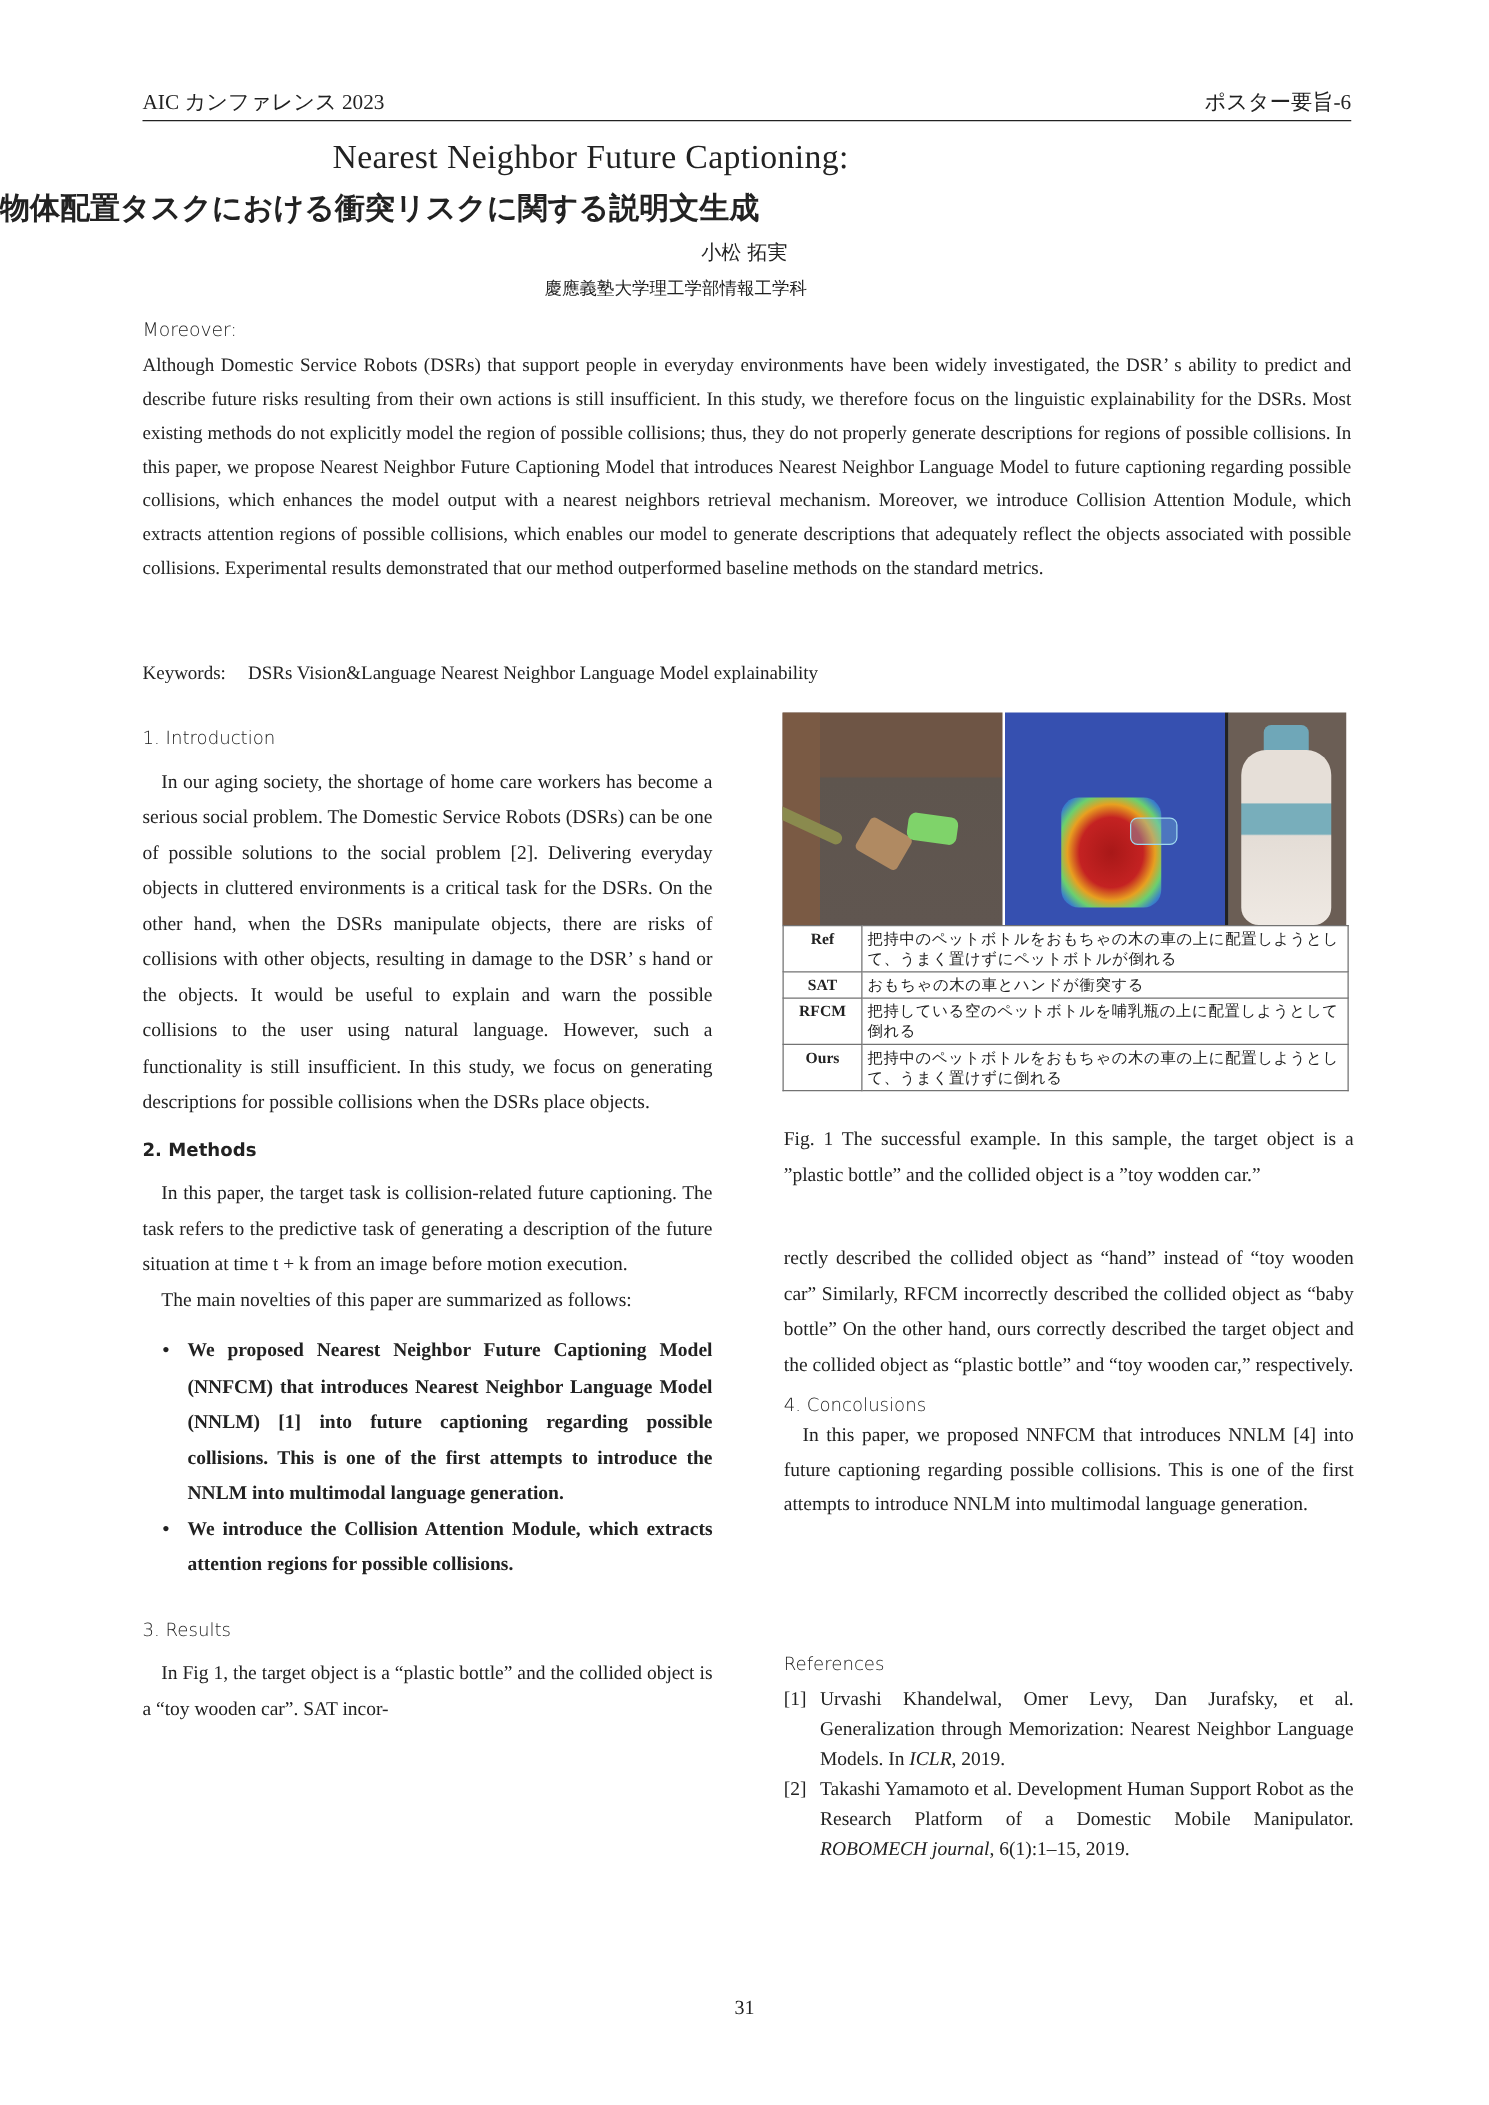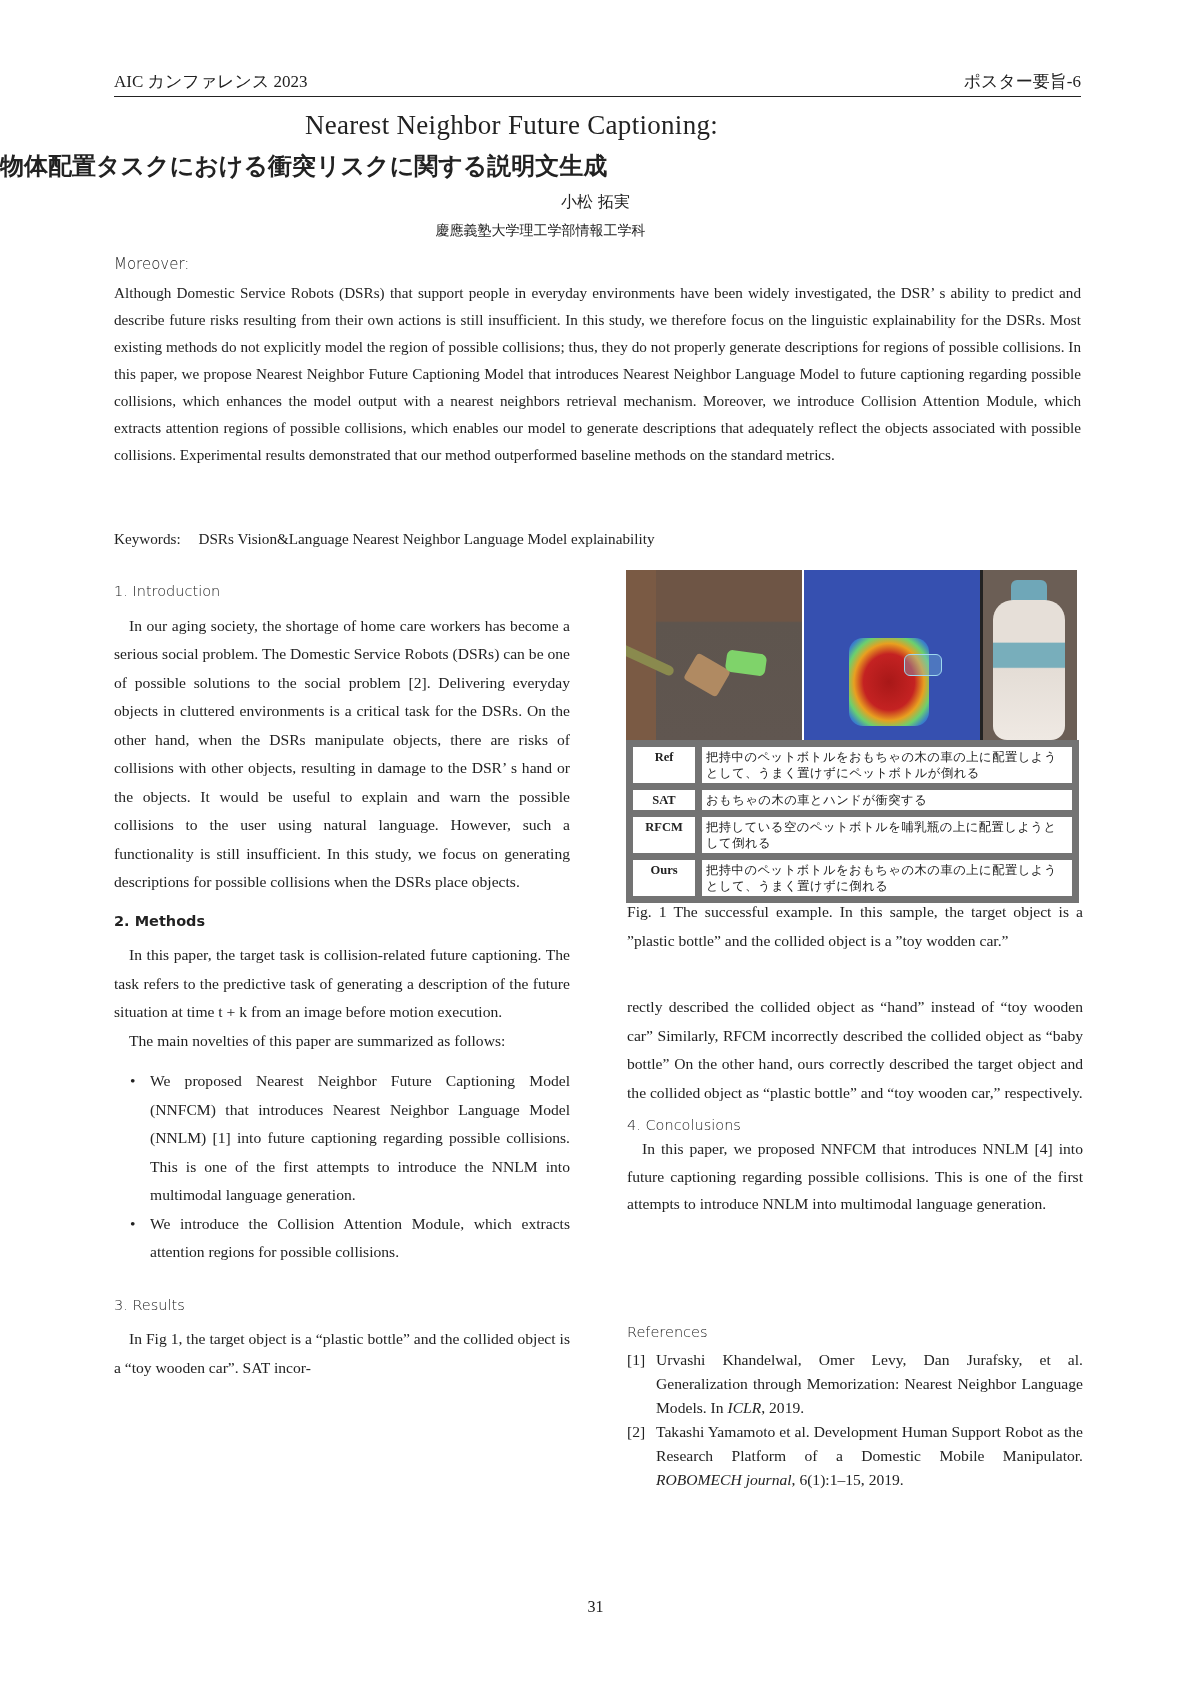--- a/index.html
+++ b/index.html
@@ -4,42 +4,42 @@
 <style>
   html, body { margin: 0; padding: 0; background: #ffffff; }
   body { width: 1191px; height: 1684px; position: relative; overflow: hidden;
          font-family: "DejaVu Serif", "Liberation Serif", serif; color: #222; }
   .abs { position: absolute; }
   .hdr { top: 70px; font-size: 17px; font-family: "Liberation Serif", serif; }
   .hdr-left { left: 114px; }
   .hdr-right { right: 110px; }
   .hdr-rule { left: 114px; width: 967px; top: 96px; height: 0; border-top: 1.3px solid #222; }
   .title-en { top: 110px; left: 0; width: 945px; text-align: center; font-size: 27px;
-              font-family: "Liberation Serif", serif; letter-spacing: 0.3px; margin-left: 39px; }
+              font-family: "Liberation Serif", serif; letter-spacing: 0.3px; }
   .title-ja { top: 150px; left: 0; width: 1191px; text-align: left; font-size: 24px; font-weight: bold;
               font-family: "DejaVu Sans", sans-serif; }
   .author { top: 192px; left: 0; width: 1191px; text-align: center; font-size: 16px;
             font-family: "DejaVu Sans", sans-serif; }
   .affil { top: 222px; left: 0; width: 1081px; text-align: center; font-size: 14px;
            font-family: "DejaVu Sans", sans-serif; }
   .abs-label { top: 255px; left: 114px; font-size: 15px; font-family: "DejaVu Sans", sans-serif; font-weight: 300; }
   .abs-body { top: 279px; left: 114px; width: 967px; font-size: 15.2px; line-height: 27px;
               text-align: justify; font-family: "Liberation Serif", serif; }
   .abs-body p { margin: 0; }
   .keywords { top: 530px; left: 114px; font-size: 15.2px; font-family: Liberation Serif, serif; }
   .kw-label { margin-right: 14px; }
 
   .col { font-family: "Liberation Serif", serif; font-size: 15.6px; line-height: 28.5px; text-align: justify; }
   .col-left { left: 114px; width: 456px; }
   .col-right { left: 627px; width: 456px; }
   .sec-h { font-family: "DejaVu Sans", sans-serif; font-size: 14.5px; font-weight: 300; margin: 0; }
   .para { margin: 0; text-indent: 15px; }
   .para.noindent { text-indent: 0; }
   ul.bul { margin: 0; padding-left: 36px; list-style: none; }
-  ul.bul li { position: relative; }
+  ul.bul li { position: relative; font-weight: bold; }
   ul.bul li::before { content: "•"; position: absolute; left: -20px; }
 
   .fig-imgs { left: 626px; top: 570px; width: 453px; height: 170px; display: flex; }
   .panel { height: 170px; position: relative; overflow: hidden; }
   .p1 { width: 176px; background: linear-gradient(180deg, #6e5545 0%, #6e5545 30%, #5e554e 31%, #605650 100%); }
   .p1 .wall { position: absolute; left: 0; top: 0; width: 30px; height: 170px; background: #7a5a44; }
   .p1 .car { position: absolute; left: 62px; top: 90px; width: 38px; height: 30px; background: #b08a62; transform: rotate(30deg); border-radius: 4px; }
   .p1 .cup { position: absolute; left: 100px; top: 82px; width: 40px; height: 22px; background: #7fd36a; border-radius: 6px; transform: rotate(8deg); }
   .p1 .arm { position: absolute; left: -10px; top: 85px; width: 60px; height: 10px; background: #8a8a4e; border-radius: 10px; transform: rotate(25deg); }
   .sep { width: 2px; background: #fff; height: 170px; }
@@ -48,21 +48,21 @@
               background: radial-gradient(ellipse at center, #a81818 0%, #c42222 45%, #e8a020 62%, #6ad070 76%, rgba(60,160,220,0.6) 88%, rgba(54,80,176,0) 100%); }
   .p2 .cup2 { position: absolute; left: 100px; top: 84px; width: 36px; height: 20px; border: 1px solid #9fd9ef; border-radius: 6px; background: rgba(120,190,220,0.35); }
   .sep2 { width: 3px; background: #222; height: 170px; }
   .p3 { width: 94px; background: #6b5e55; }
   .p3 .bottle { position: absolute; left: 10px; top: 30px; width: 72px; height: 140px; border-radius: 20px 20px 14px 14px;
                 background: linear-gradient(180deg, #e6dfd8 0%, #e6dfd8 30%, #78aebb 31%, #78aebb 48%, #e4ddd6 49%, #efe9e3 100%); }
   .p3 .neck { position: absolute; left: 28px; top: 10px; width: 36px; height: 26px; background: #6fa7b8; border-radius: 6px; }
 
   table.fig-tab { position: absolute; left: 626px; top: 740px; width: 453px; border-collapse: collapse;
                   font-size: 12.5px; line-height: 16px; }
-  table.fig-tab td { border: 7px solid #737373; padding: 2px 4px; vertical-align: top; }
+  table.fig-tab td { border: 1px solid #737373; padding: 2px 4px; vertical-align: top; }
   table.fig-tab td.m { width: 54px; text-align: center; font-family: "Liberation Serif", serif; font-weight: bold; font-size: 12.5px; }
   table.fig-tab td.c { font-family: "DejaVu Sans", sans-serif; font-size: 12.3px; letter-spacing: 0.5px; }
 
   .caption { left: 627px; top: 898px; width: 456px; font-family: "Liberation Serif", serif; font-size: 15.6px;
              line-height: 28.5px; text-align: justify; }
   .refs { left: 627px; width: 456px; font-family: "Liberation Serif", serif; font-size: 15.6px; line-height: 24px; }
   .ref { position: relative; padding-left: 29px; text-align: justify; }
   .ref .num { position: absolute; left: 0; top: 0; }
   .ref i { font-style: italic; }
   .pagenum { left: 0; width: 1191px; top: 1598px; text-align: center; font-size: 16px; font-family: "Liberation Serif", serif; }

